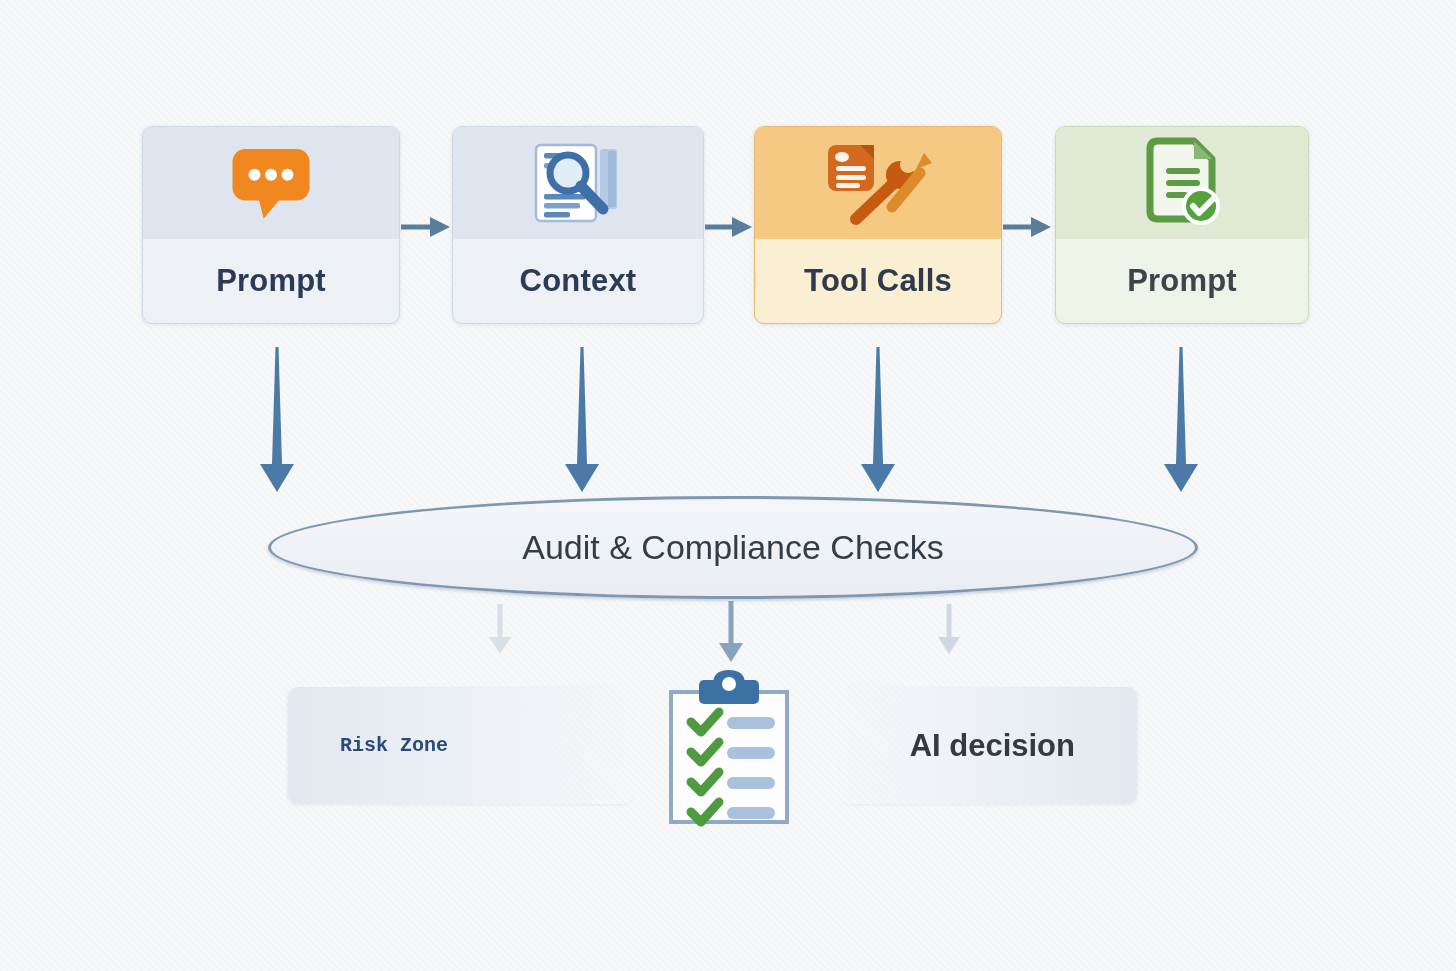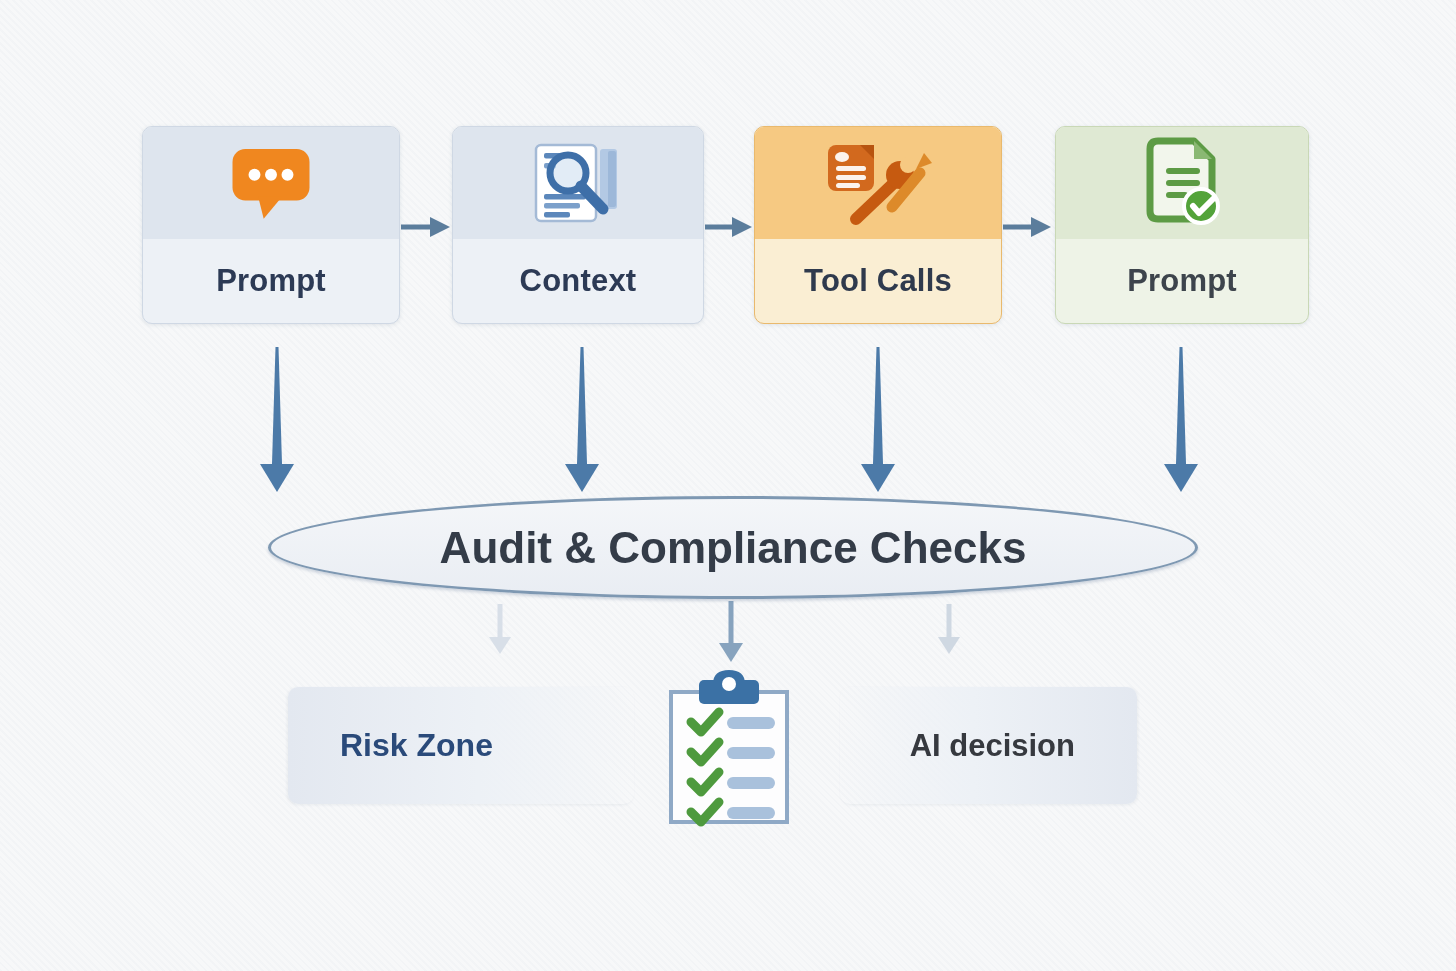--- a/index.html
+++ b/index.html
@@ -34,32 +34,32 @@
   #stage-toolcalls{left:754px;width:246px;}
   #stage-output{left:1055px;width:252px;}
   
   .audit-pill{
     position:absolute;left:268px;top:496px;width:924px;height:97px;
     border:3px solid #7e98b2;border-radius:50%;
     background:linear-gradient(180deg,#f4f6f9 0%,#e9edf3 100%);
     box-shadow:0 2px 3px rgba(96,120,150,0.28);
     display:flex;align-items:center;justify-content:center;
   }
-  .audit-pill .audit-label{font-weight:bold;font-size:44px;color:#343c48;}
+  .audit-pill .audit-label{font-weight:normal;font-size:34px;color:#343c48;}
   
   .outcome{
     position:absolute;top:687px;height:117px;border-radius:10px;
     display:flex;align-items:center;font-weight:bold;
   }
   #risk-zone{
     left:288px;width:346px;padding-left:0;
     background:linear-gradient(90deg,#e3e8f0 0%,#edf1f6 55%,rgba(243,245,248,0) 100%);
     box-shadow:-1px 1px 3px rgba(70,90,120,0.08);
   }
-  #risk-zone .outcome-label{font-size:32px;color:#2a4a7a;padding-left:52px;}
+  #risk-zone .outcome-label{font-size:20px;color:#2a4a7a;padding-left:52px;font-family:Liberation Mono, monospace;}
   #ai-decision{
     left:840px;width:297px;justify-content:flex-end;
     background:linear-gradient(270deg,#e3e8f0 0%,#edf1f6 55%,rgba(243,245,248,0) 100%);
     box-shadow:1px 1px 3px rgba(70,90,120,0.08);
   }
   #ai-decision .outcome-label{font-size:31px;color:#36393f;padding-right:62px;}
   
   .arrow-layer{position:absolute;left:0;top:0;width:1456px;height:971px;pointer-events:none;}
   .clipboard{position:absolute;left:663px;top:668px;width:132px;height:160px;}
 </style>

